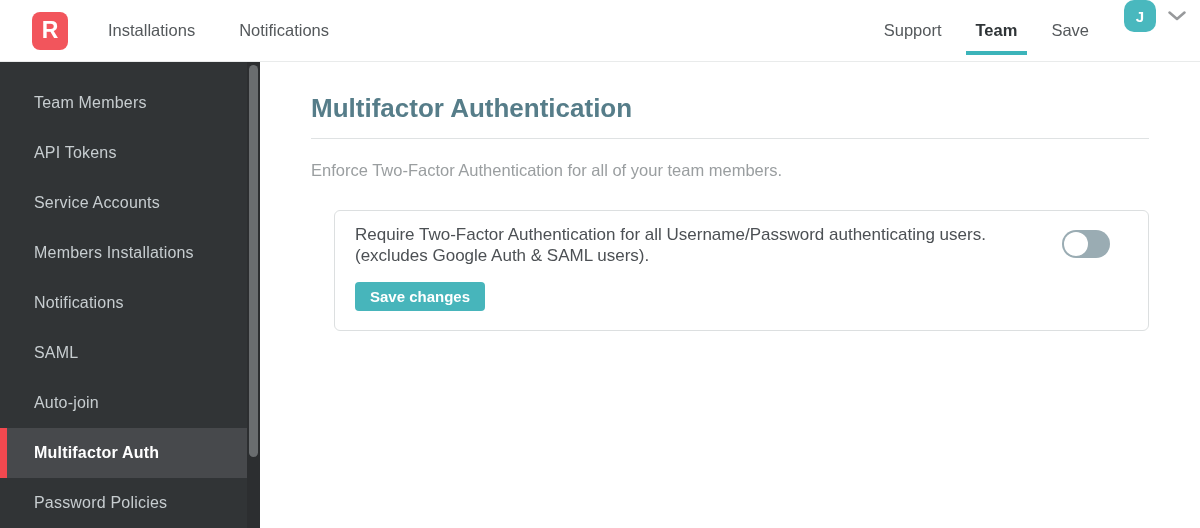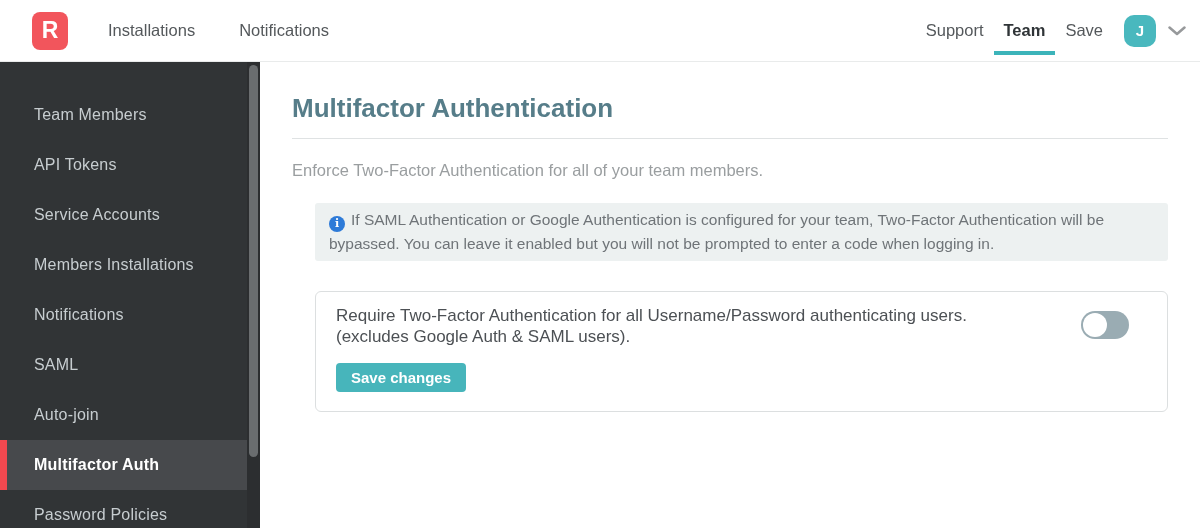--- a/index.html
+++ b/index.html
@@ -33,24 +33,24 @@
   }
   .nav-left {
     display: flex;
     align-items: center;
     height: 100%;
     margin-left: 40px;
     gap: 44px;
   }
   .nav-right {
     display: flex;
-    align-items: center;
+    align-items: flex-start;
     height: 100%;
     margin-left: auto;
-    gap: 20px;
+    gap: 34px;
   }
   .nav-item {
     height: 100%;
     display: flex; align-items: center;
     font-size: 16.5px;
     color: #54585b;
     cursor: pointer;
     position: relative;
     white-space: nowrap;
   }
@@ -87,21 +87,21 @@
   }
 
   
   .layout { display: flex; height: 466px; }
 
   
   .sidebar {
     width: 260px;
     background: #313436;
     position: relative;
-    padding-top: 28px;
+    padding-top: 16px;
     flex: 0 0 auto;
     overflow: hidden;
   }
   .side-item {
     height: 50px;
     line-height: 50px;
     padding-left: 34px;
     font-size: 16px;
     letter-spacing: 0.2px;
     color: #c7cdd0;
@@ -126,21 +126,21 @@
     top: 3px; right: 2px;
     width: 9px; height: 392px;
     border-radius: 4.5px;
     background: #6a6d6f;
     cursor: grab;
   }
 
   
   .main {
     flex: 1;
-    padding: 0 32px;
+    padding: 0 51px;
     background: #ffffff;
   }
   .page-title {
     margin-top: 31px;
     font-size: 26px;
     line-height: 1.2;
     font-weight: bold;
     color: #567d89;
   }
   .title-divider {
@@ -264,23 +264,20 @@
       <div class="side-scroll-thumb"></div>
     </div>
   </aside>
 
   <main class="main">
     <h1 class="page-title">Multifactor Authentication</h1>
     <hr class="title-divider">
 
     <p class="subtitle">Enforce Two-Factor Authentication for all of your team members.</p>
 
-    <div class="info-box">
-      <span class="info-icon">i</span><span>If SAML Authentication or Google Authentication is configured for your team, Two-Factor Authentication will be bypassed. You can leave it enabled but you will not be prompted to enter a code when logging in.</span>
-    </div>
 
     <div class="card">
       <div class="card-label">
         <span class="line">Require Two-Factor Authentication for all Username/Password authenticating users.</span>
         <span class="line">(excludes Google Auth &amp; SAML users).</span>
       </div>
 
       <div class="toggle" aria-checked="false" role="switch">
         <div class="toggle-knob"></div>
       </div>

